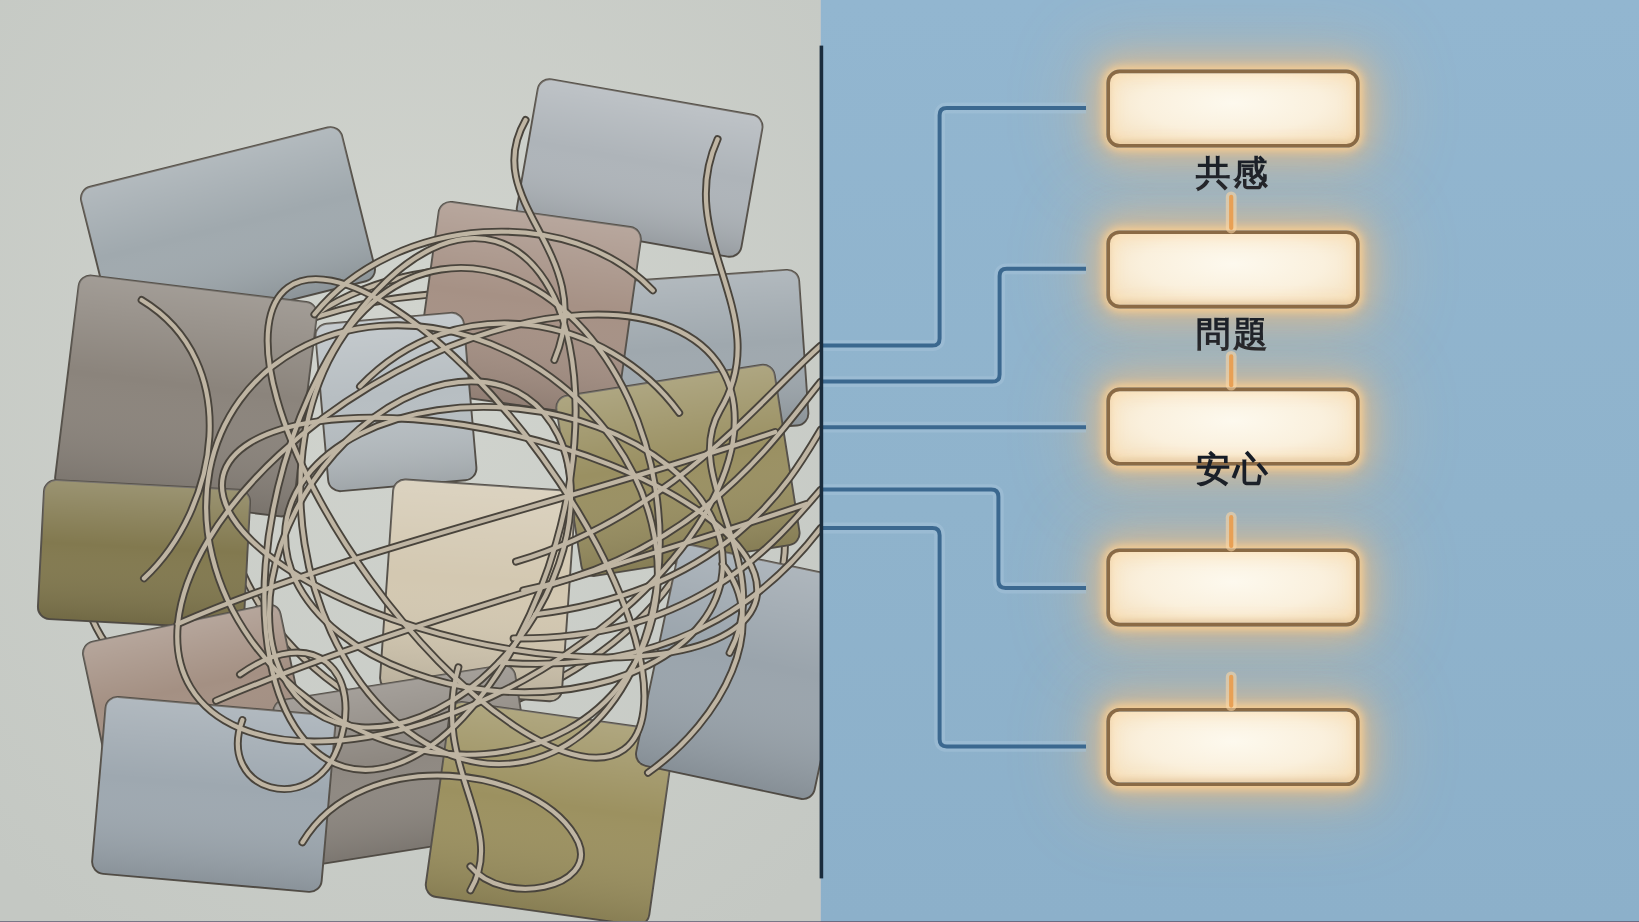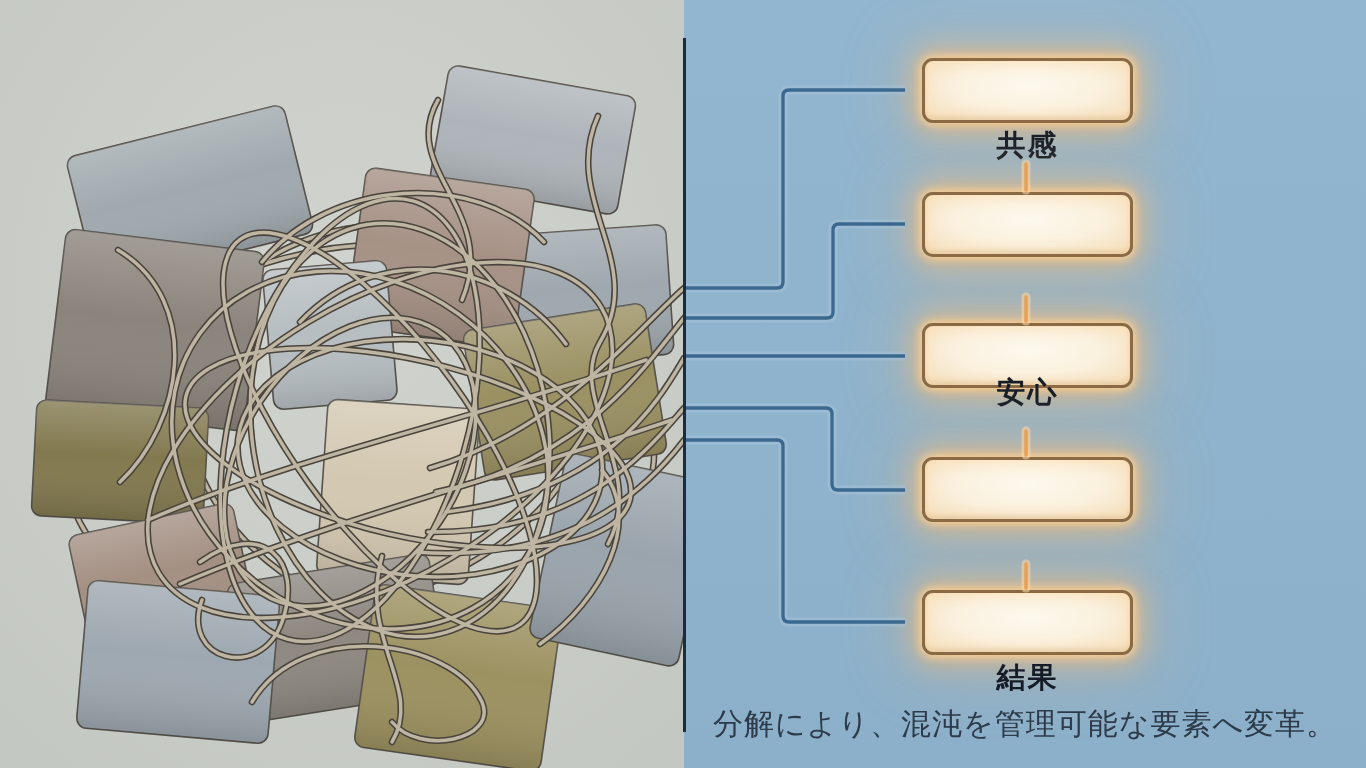--- a/index.html
+++ b/index.html
@@ -225,26 +225,25 @@
             <use href="#x5"></use>
         </g>
       </g>
     </svg>
   </div>
 
   <div class="right-panel">
     <div class="node n1"></div>
     <div class="node-label l1">共感</div>
     <div class="node n2"></div>
+    <div class="node-label l2">問題</div>
     <div class="node n3"></div>
     <div class="node-label l3">安心</div>
     <div class="node n4"></div>
     <div class="node n5"></div>
-    <div class="node-label l5">結果</div>
-    <div class="caption">分解により、混沌を管理可能な要素へ変革。</div>
   </div>
 
   <svg class="connectors" viewBox="0 0 1366 768">
     <defs>
       <linearGradient id="og" x1="0" y1="0" x2="1" y2="0">
         <stop offset="0%" stop-color="rgba(232,159,85,0)"></stop>
         <stop offset="55%" stop-color="#e89f55"></stop>
         <stop offset="100%" stop-color="#f0ab5c"></stop>
       </linearGradient>
       <linearGradient id="ogGlow" x1="0" y1="0" x2="1" y2="0">

